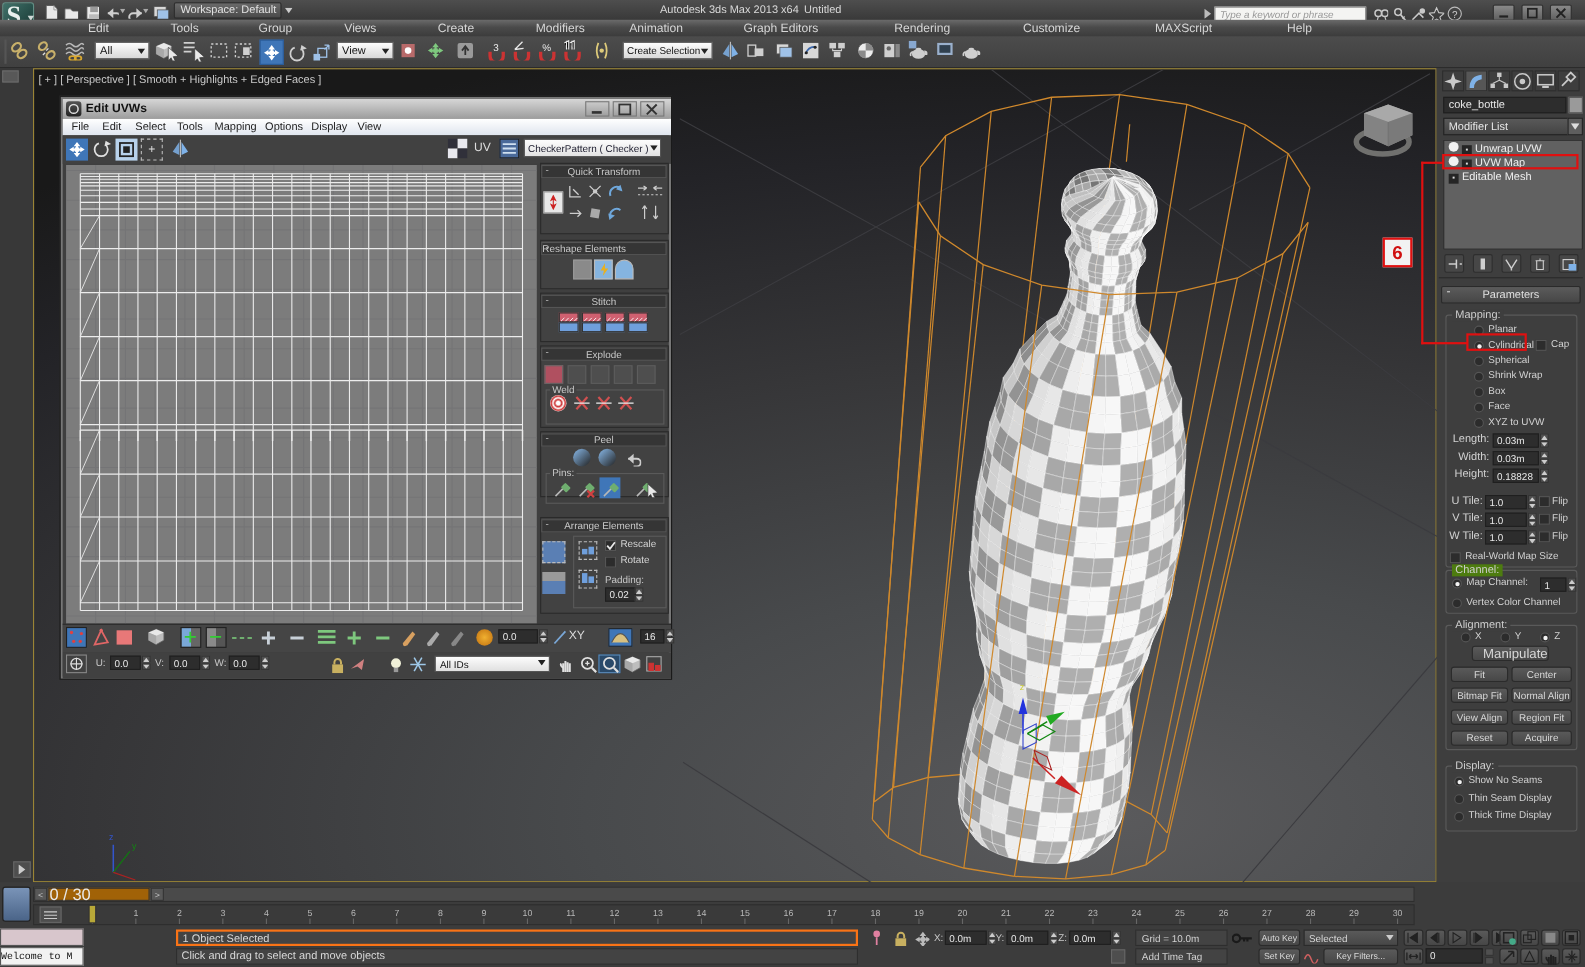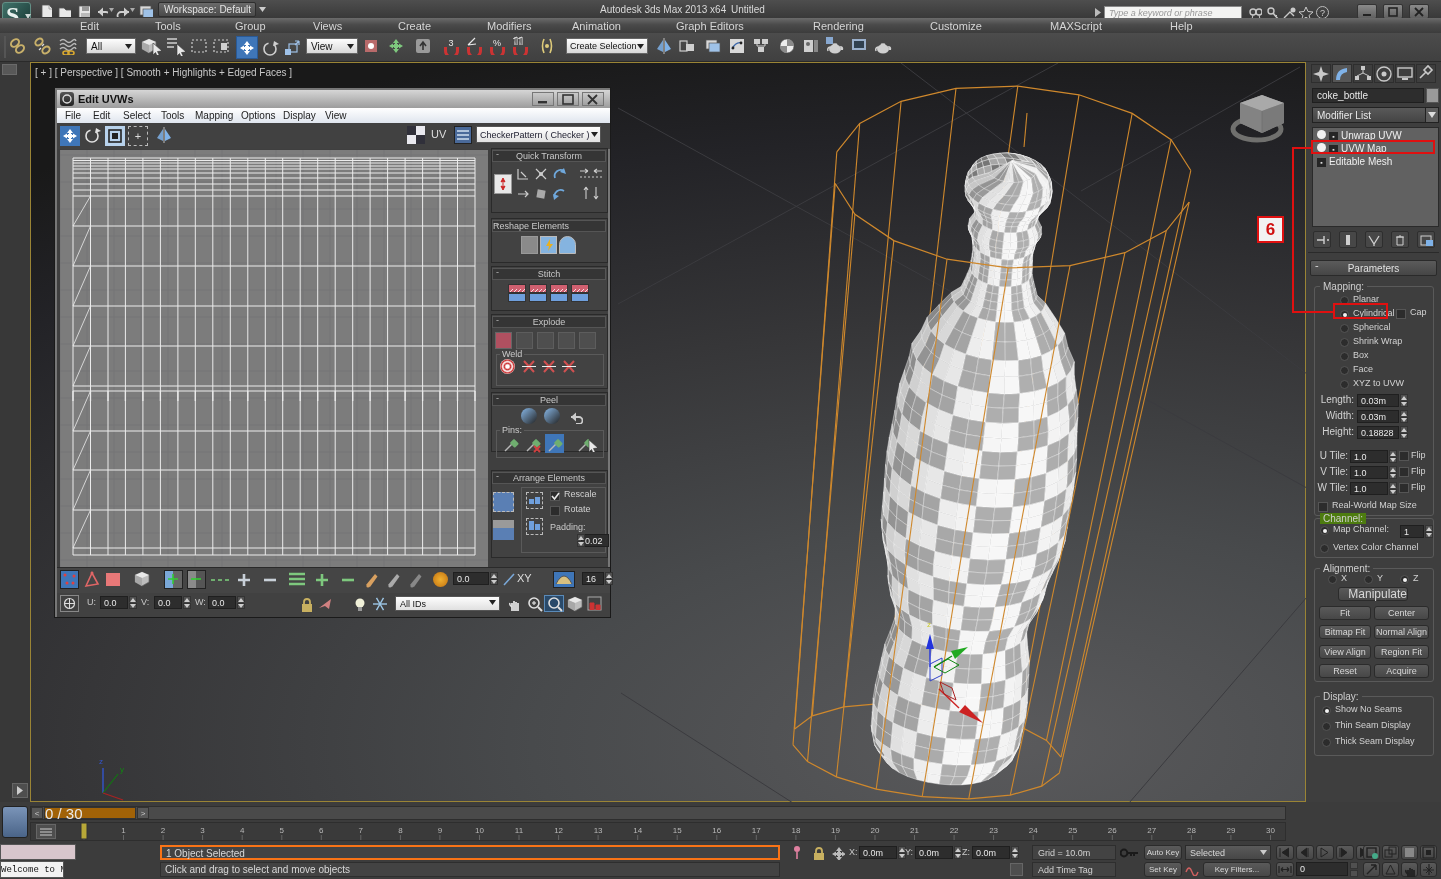--- a/index.html
+++ b/index.html
@@ -1452,21 +1452,21 @@
     <div class="abs" style="left:68px;top:602px;width:55px;height:14px;background:linear-gradient(#5a5a5a,#474747);border:1px solid #2b2b2b;border-radius:3px;color:#d8d8d8;font-size:9px;text-align:center;line-height:12px;">Acquire</div>
     <div class="abs" style="left:8px;top:634px;width:120px;height:60px;border:1px solid #5a5a5a;border-radius:3px;"></div>
     <div class="abs" style="left:14px;top:629px;background:#3e3e3e;padding:0 3px;color:#cfcfcf;font-size:10px;">Display:</div>
     <div class="abs" style="left:16px;top:644px;width:9px;height:9px;border-radius:5px;background:#2c2c2c;border:1px solid #555;">
       <div style="position:absolute;left:2px;top:2px;width:4px;height:4px;border-radius:2px;background:#f2f2f2;"></div>
     </div>
     <div class="abs" style="left:29px;top:642px;color:#d2d2d2;font-size:9px;white-space:nowrap;">Show No Seams</div>
     <div class="abs" style="left:16px;top:660px;width:9px;height:9px;border-radius:5px;background:#2c2c2c;border:1px solid #555;"></div>
     <div class="abs" style="left:29px;top:658px;color:#d2d2d2;font-size:9px;white-space:nowrap;">Thin Seam Display</div>
     <div class="abs" style="left:16px;top:676px;width:9px;height:9px;border-radius:5px;background:#2c2c2c;border:1px solid #555;"></div>
-    <div class="abs" style="left:29px;top:674px;color:#d2d2d2;font-size:9px;white-space:nowrap;">Thick Seam Display</div>
+    <div class="abs" style="left:29px;top:674px;color:#d2d2d2;font-size:9px;white-space:nowrap;">Thick Time Display</div>
   </div>
 <div class="abs" style="left:54px;top:87px;width:557px;height:531px;background:#3f3f3f;border:1px solid #1a1a1a;box-shadow:0 0 0 2px #777 inset;">
     <div class="abs" style="left:2px;top:2px;width:553px;height:18px;background:linear-gradient(#d6d6d6,#9c9c9c);"></div>
     <div class="abs" style="left:5px;top:4px;width:14px;height:14px;background:linear-gradient(#555,#222);border-radius:3px;"></div>
     <svg class="abs" style="left:7px;top:6px;" width="10" height="10" viewBox="0 0 10 10">
       <circle cx="5" cy="5" r="4" fill="none" stroke="#ddd" stroke-width="1.4"></circle>
     </svg>
     <div class="abs" style="left:23px;top:5px;color:#111;font-size:11px;font-weight:bold;">Edit UVWs</div>
     <div class="abs" style="left:477px;top:4px;width:22px;height:14px;background:linear-gradient(#c9c9c9,#a0a0a0);border:1px solid #777;"></div>
     <svg class="abs" style="left:478px;top:4px;" width="20" height="14" viewBox="0 0 20 14">
@@ -1778,21 +1778,21 @@
       <rect x="6" y="3" width="5" height="6" fill="#6f9fdc"></rect>
     </svg>
     <div class="abs" style="left:495px;top:403px;width:10px;height:10px;background:#2c2c2c;border:1px solid #555;"></div>
     <svg class="abs" style="left:496px;top:404px;" width="9" height="8" viewBox="0 0 9 8">
       <polyline points="1,4 3.5,7 8,1" fill="none" stroke="#e8e8e8" stroke-width="1.6"></polyline>
     </svg>
     <div class="abs" style="left:509px;top:401px;color:#d2d2d2;font-size:9px;white-space:nowrap;">Rescale</div>
     <div class="abs" style="left:495px;top:418px;width:10px;height:10px;background:#2c2c2c;border:1px solid #555;"></div>
     <div class="abs" style="left:509px;top:416px;color:#d2d2d2;font-size:9px;white-space:nowrap;">Rotate</div>
     <div class="abs" style="left:495px;top:434px;color:#c9c9c9;font-size:9px;">Padding:</div>
-    <div class="abs" style="left:495px;top:446px;width:28px;height:13px;background:#2d2d2d;border:1px solid #1f1f1f;color:#e8e8e8;font-size:9px;line-height:12px;padding-left:3px;margin-left:31px;">0.02</div>
+    <div class="abs" style="left:495px;top:446px;width:28px;height:13px;background:#2d2d2d;border:1px solid #1f1f1f;color:#e8e8e8;font-size:9px;line-height:12px;padding-left:3px;">0.02</div>
     <div class="abs" style="left:522px;top:446px;width:8px;height:6px;background:#505050;border:1px solid #333;"></div>
     <div class="abs" style="left:522px;top:453px;width:8px;height:6px;background:#505050;border:1px solid #333;"></div>
     <svg class="abs" style="left:523px;top:448px;" width="6" height="4" viewBox="0 0 6 4">
       <polygon points="3,0 6,4 0,4" fill="#ccc"></polygon>
     </svg>
     <svg class="abs" style="left:523px;top:454px;" width="6" height="4" viewBox="0 0 6 4">
       <polygon points="0,0 6,0 3,4" fill="#ccc"></polygon>
     </svg>
     <div class="abs" style="left:2px;top:479px;width:553px;height:26px;background:#454545;border-top:1px solid #2a2a2a;"></div>
     <div class="abs" style="left:2px;top:505px;width:553px;height:24px;background:#414141;"></div>
@@ -2033,21 +2033,21 @@
     <line x1="1131.4" y1="13" x2="1131.4" y2="18" stroke="#666" stroke-width="1"></line>
     <text x="1131.4" y="11" font-size="8" fill="#b8b8b8" text-anchor="middle">28</text>
     <line x1="1170.9" y1="13" x2="1170.9" y2="18" stroke="#666" stroke-width="1"></line>
     <text x="1170.9" y="11" font-size="8" fill="#b8b8b8" text-anchor="middle">29</text>
     <line x1="1210.5" y1="13" x2="1210.5" y2="18" stroke="#666" stroke-width="1"></line>
     <text x="1210.5" y="11" font-size="8" fill="#b8b8b8" text-anchor="middle">30</text>
     <rect x="21.0" y="1" width="6" height="16" fill="#b8a838" stroke="#333"></rect>
   </svg>
 <div class="abs" style="left:0;top:843px;width:1441px;height:36px;background:#3c3c3c;"></div>
 <div class="abs" style="left:0;top:844px;width:76px;height:16px;background:#d8c6cc;border:1px solid #555;"></div>
-<div class="abs" style="left:0;top:861px;width:64px;height:17px;background:#f2f2f2;border:1px solid #555;color:#111;font-size:9px;line-height:16px;font-family:'Liberation Mono',monospace;white-space:nowrap;overflow:hidden;">Welcome to M</div>
+<div class="abs" style="left:0;top:861px;width:76px;height:17px;background:#f2f2f2;border:1px solid #555;color:#111;font-size:9px;line-height:16px;font-family:'Liberation Mono',monospace;white-space:nowrap;overflow:hidden;">Welcome to M</div>
 <div class="abs" style="left:160px;top:845px;width:620px;height:15px;background:#434343;border:2px solid #f97316;color:#d8d8d8;font-size:10px;line-height:14px;padding-left:4px;">1 Object Selected</div>
 <div class="abs" style="left:160px;top:862px;width:620px;height:15px;background:#434343;border:1px solid #2e2e2e;color:#d8d8d8;font-size:10px;line-height:14px;padding-left:4px;">Click and drag to select and move objects</div>
 <svg class="abs" style="left:790px;top:845px;" width="14" height="15" viewBox="0 0 14 15">
     <circle cx="7" cy="4" r="3" fill="#e080a0"></circle>
     <line x1="7" y1="7" x2="7" y2="14" stroke="#e080a0" stroke-width="1.6"></line>
   </svg>
 <svg class="abs" style="left:810px;top:845px;" width="14" height="15" viewBox="0 0 14 15">
     <rect x="4" y="8" width="10" height="8" fill="#c8b060"></rect>
     <path d="M6 8 v-2 a3 3 0 0 1 6 0 v2" fill="none" stroke="#c8b060" stroke-width="1.8"></path>
   </svg>

